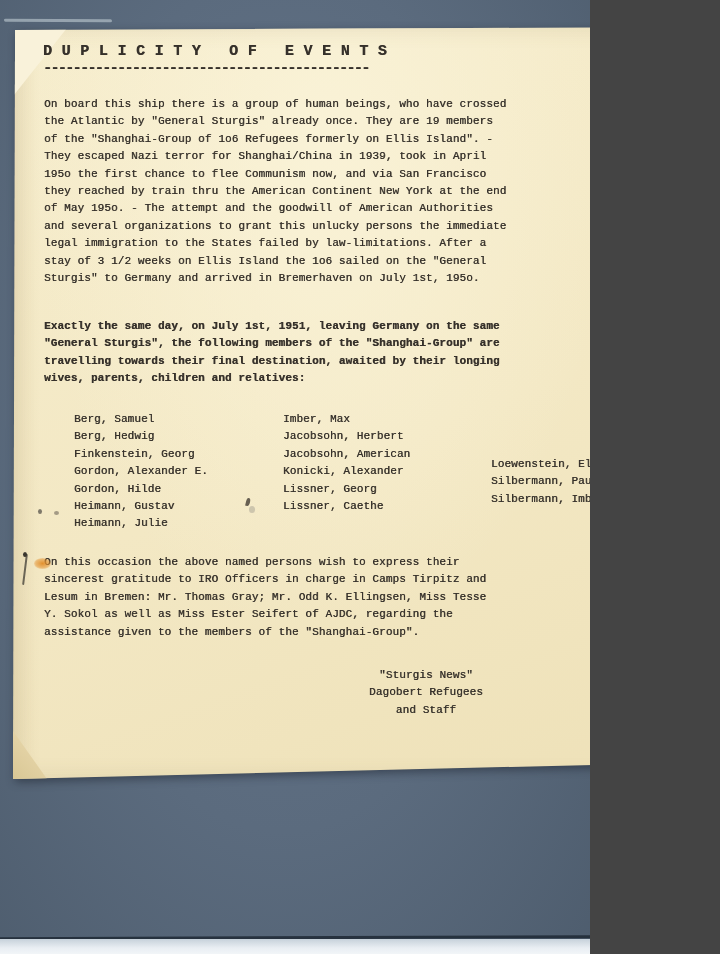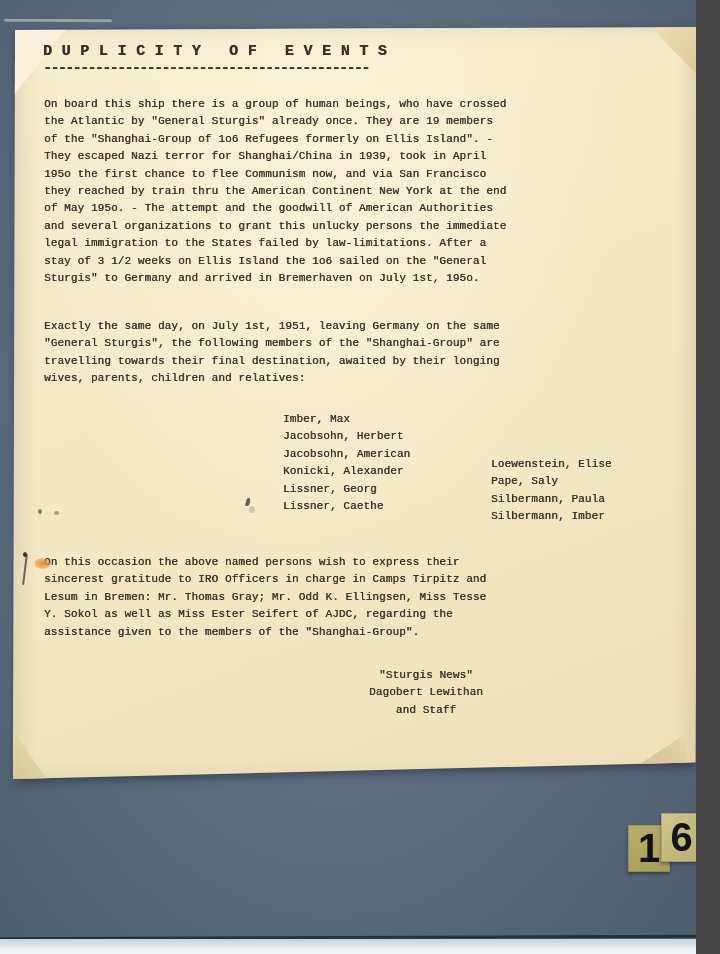--- a/index.html
+++ b/index.html
@@ -1,16 +1,16 @@
 <!DOCTYPE html>
 <html><head>
 <meta charset="utf-8">
 <style>
   html,body{margin:0;padding:0;background:#444;}
-  .screen{position:relative;width:696px;height:954px;overflow:hidden;
+  .screen{position:relative;width:590px;height:954px;overflow:hidden;
     background:radial-gradient(ellipse at 48% 42%, #65758a 0%, #5b6b7e 55%, #4e5d6e 100%);
     font-family:"Liberation Mono","DejaVu Sans Mono",monospace;}
   
   .top-streak{position:absolute;left:4px;top:19px;width:108px;height:3px;
     background:#b9c5cd;opacity:.65;border-radius:2px;transform:rotate(.4deg);}
   
   .bottom-darkline{position:absolute;left:0;top:936px;width:720px;height:3px;
     background:#1f2935;opacity:.85;transform:rotate(-.2deg);}
   .bottom-band{position:absolute;left:0;top:939px;width:720px;height:15px;
     background:linear-gradient(180deg,#c6d1da 0%,#e9eef3 60%,#f2f5f8 100%);}
@@ -40,21 +40,21 @@
     clip-path:polygon(0 0,100% 100%,0 100%);}
   .corner-br{left:627px;top:706px;width:47px;height:31px;
     background:linear-gradient(225deg,#e6d6ac 0%,#d5c28f 100%);
     clip-path:polygon(100% 0,100% 100%,0 100%);}
   
   .typed{position:absolute;color:#35302a;font-size:11px;line-height:17.4px;
     letter-spacing:.1px;white-space:pre;text-shadow:.4px 0 rgba(45,40,33,.75);}
   .doc-title{left:30px;top:16px;font-size:15px;font-weight:bold;letter-spacing:.3px;}
   .doc-underline{left:30px;top:33px;font-weight:bold;letter-spacing:-1.6px;font-size:15px;}
   .para1{left:31px;top:69px;}
-  .para2{left:31px;top:291px;}
+  .para2{left:31px;top:291px;font-weight:bold;}
   .col1{left:61px;top:384px;}
   .col2{left:270px;top:384px;}
   .col3{left:478px;top:385px;margin-top:44px;}
   .para3{left:31px;top:527px;}
   .signature{left:308px;top:640px;width:210px;text-align:center;white-space:pre;}
   
   .speck{position:absolute;border-radius:50%;}
   .speck-a{left:25px;top:482px;width:4px;height:5px;background:#57534b;opacity:.75;}
   .speck-b{left:41px;top:484px;width:5px;height:4px;background:#6e665a;opacity:.6;}
   .stain-orange{left:21px;top:531px;width:17px;height:11px;
@@ -95,26 +95,27 @@
       <div class="corner corner-bl"></div>
       <div class="corner corner-br"></div>
 
       <div class="typed doc-title">D U P L I C I T Y   O F   E V E N T S</div>
       <div class="typed doc-underline">--------------------------------------------</div>
 
       <div class="typed para1"><div class="tline">On board this ship there is a group of human beings, who have crossed</div><div class="tline">the Atlantic by "General Sturgis" already once. They are 19 members</div><div class="tline">of the "Shanghai-Group of 1o6 Refugees formerly on Ellis Island". -</div><div class="tline">They escaped Nazi terror for Shanghai/China in 1939, took in April</div><div class="tline">195o the first chance to flee Communism now, and via San Francisco</div><div class="tline">they reached by train thru the American Continent New York at the end</div><div class="tline">of May 195o. - The attempt and the goodwill of American Authorities</div><div class="tline">and several organizations to grant this unlucky persons the immediate</div><div class="tline">legal immigration to the States failed by law-limitations. After a</div><div class="tline">stay of 3 1/2 weeks on Ellis Island the 1o6 sailed on the "General</div><div class="tline">Sturgis" to Germany and arrived in Bremerhaven on July 1st, 195o.</div></div>
 
       <div class="typed para2"><div class="tline">Exactly the same day, on July 1st, 1951, leaving Germany on the same</div><div class="tline">"General Sturgis", the following members of the "Shanghai-Group" are</div><div class="tline">travelling towards their final destination, awaited by their longing</div><div class="tline">wives, parents, children and relatives:</div></div>
 
+      <div class="typed col1"><div class="tline">Berg, Samuel</div><div class="tline">Berg, Hedwig</div><div class="tline">Finkenstein, Georg</div><div class="tline">Gordon, Alexander E.</div><div class="tline">Gordon, Hilde</div><div class="tline">Heimann, Gustav</div><div class="tline">Heimann, Julie</div></div>
       <div class="typed col2"><div class="tline">Imber, Max</div><div class="tline">Jacobsohn, Herbert</div><div class="tline">Jacobsohn, American</div><div class="tline">Konicki, Alexander</div><div class="tline">Lissner, Georg</div><div class="tline">Lissner, Caethe</div></div>
-      <div class="typed col3"><div class="tline">Loewenstein, Elise</div><div class="tline">Pape, Saly</div><div class="tline">Silbermann, Paula</div><div class="tline">Silbermann, Imber</div></div>
+      <div class="typed col3"><div class="tline">Loewenstein, Elise</div><div class="tline">Silbermann, Paula</div><div class="tline">Silbermann, Imber</div></div>
 
       <div class="typed para3"><div class="tline">On this occasion the above named persons wish to express their</div><div class="tline">sincerest gratitude to IRO Officers in charge in Camps Tirpitz and</div><div class="tline">Lesum in Bremen: Mr. Thomas Gray; Mr. Odd K. Ellingsen, Miss Tesse</div><div class="tline">Y. Sokol as well as Miss Ester Seifert of AJDC, regarding the</div><div class="tline">assistance given to the members of the "Shanghai-Group".</div></div>
 
-      <div class="typed signature"><div class="tline">"Sturgis News"</div><div class="tline">Dagobert Lewithan</div><div class="tline">and Staff</div></div>
+      <div class="typed signature"><div class="tline">"Sturgis News"</div><div class="tline">Dagobert Refugees</div><div class="tline">and Staff</div></div>
 
       <div class="speck speck-a"></div>
       <div class="speck speck-b"></div>
       <div class="speck stain-orange"></div>
       <div class="fiber"></div>
       <div class="fiber-head"></div>
       <div class="comma-mark"></div>
       <div class="comma-shadow"></div>
     </div>
   </div>

